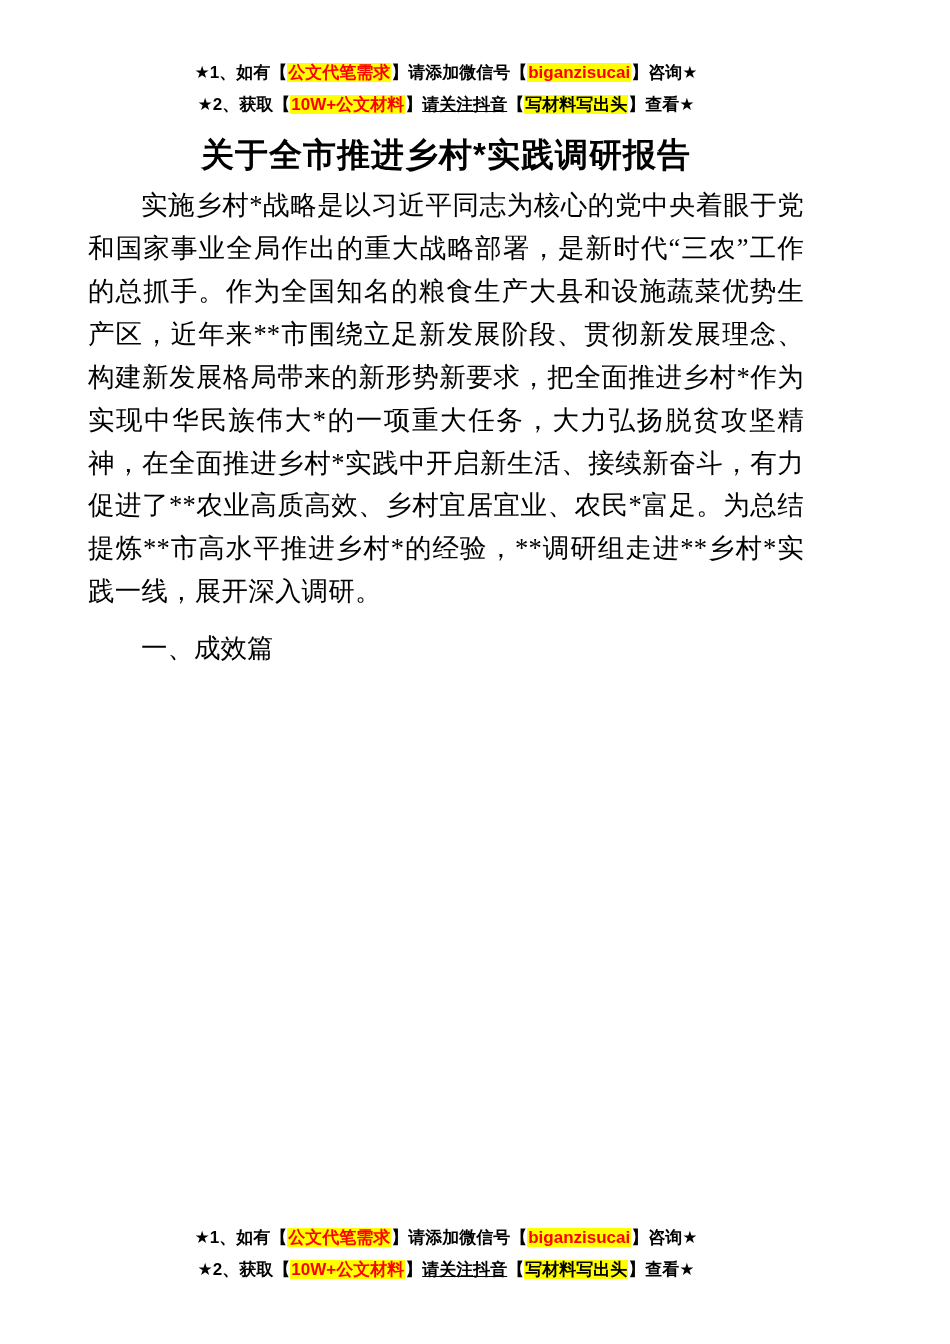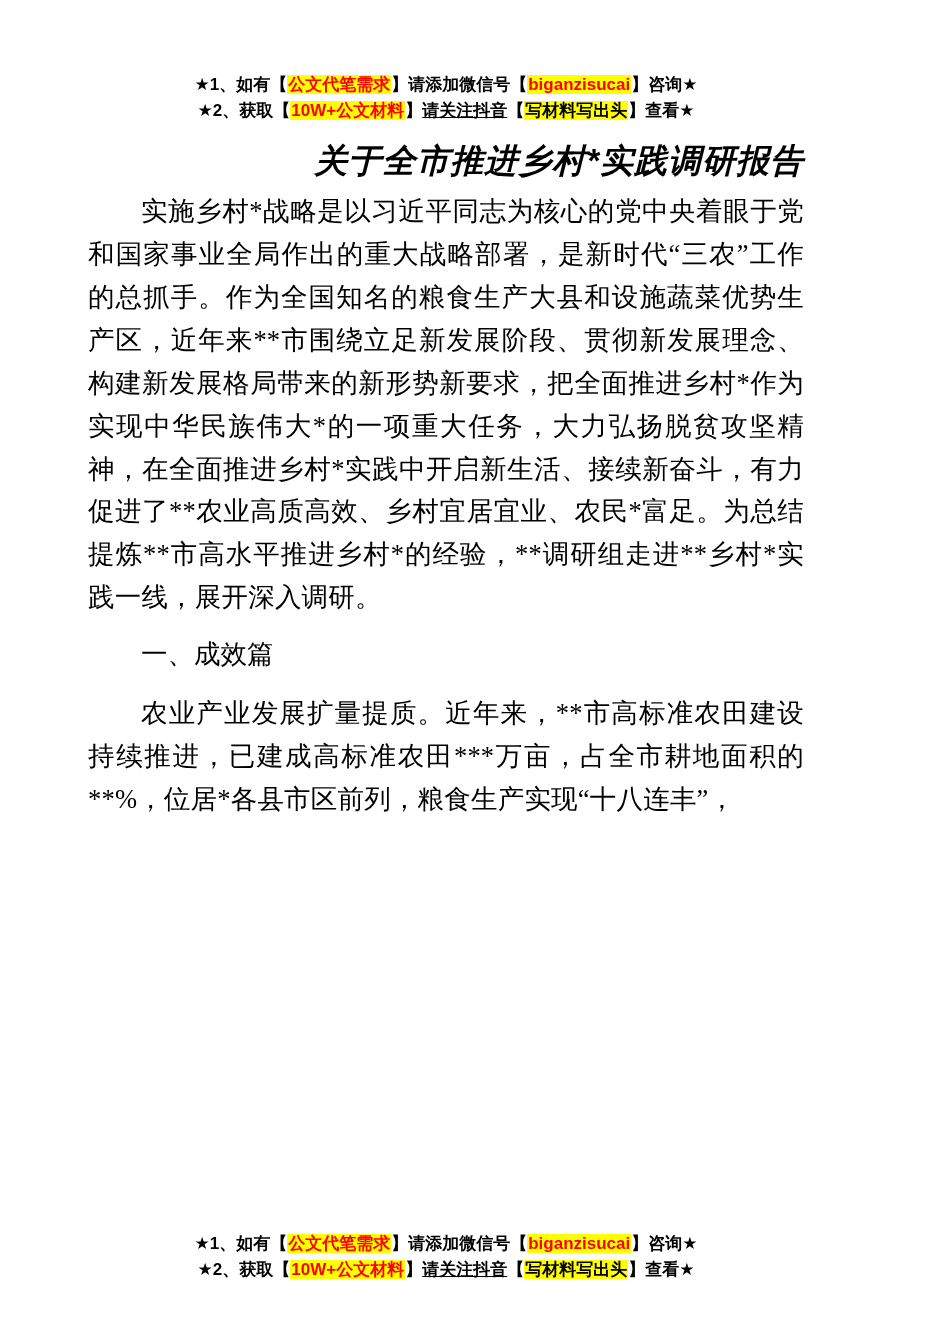--- a/index.html
+++ b/index.html
@@ -12,21 +12,21 @@
     height: 1344px;
     font-family: "Liberation Serif", "DejaVu Serif", serif;
     color: #000000;
     position: relative;
     overflow: hidden;
   }
   .page {
     width: 892px;
     height: 1344px;
     box-sizing: border-box;
-    padding: 16px 88px;
+    padding: 4px 88px;
     position: relative;
   }
 
   
   .promo {
     text-align: center;
     font-family: "Liberation Sans", "DejaVu Sans", sans-serif;
     font-weight: bold;
     line-height: 1.5;
     white-space: nowrap;
@@ -35,44 +35,43 @@
   .promo-bottom {
     position: absolute;
     left: 0;
     right: 0;
     bottom: 62px;
   }
   .promo-line {
     font-size: 17px;
     letter-spacing: 0px;
   }
-  .promo-line + .promo-line { }
+  .promo-line + .promo-line { margin-top: 6px; }
   .star { color: #000; }
   .hl-yellow {
     background: #ffff00;
     color: #ff0000;
     padding: 0 1px;
   }
   .hl-yellow-dark {
     background: #ffff00;
     color: #000000;
     padding: 0 1px;
   }
   .plain { color: #000; }
   .u { text-decoration: underline; }
 
   
   .doc-title {
-    text-align: right;
+    text-align: center;
     font-size: 33px;
     font-weight: bold;
     font-family: "Liberation Sans", "DejaVu Sans", sans-serif;
     margin: 16px 0 6px 0;
     letter-spacing: 1px;
-    font-style: italic;
   }
 
   
   .para {
     font-size: 26.5px;
     line-height: 1.62;
     text-align: justify;
     text-justify: inter-ideograph;
     text-indent: 2em;
     margin: 10px 0 0 0;
@@ -106,21 +105,20 @@
     </div>
   </div>
 
   <h1 class="doc-title">关于全市推进乡村*实践调研报告</h1>
 
   <p class="para first">实施乡村*战略是以习近平同志为核心的党中央着眼于党和国家事业全局作出的重大战略部署，是新时代“三农”工作的总抓手。作为全国知名的粮食生产大县和设施蔬菜优势生产区，近年来**市围绕立足新发展阶段、贯彻新发展理念、构建新发展格局带来的新形势新要求，把全面推进乡村*作为实现中华民族伟大*的一项重大任务，大力弘扬脱贫攻坚精神，在全面推进乡村*实践中开启新生活、接续新奋斗，有力促进了**农业高质高效、乡村宜居宜业、农民*富足。为总结提炼**市高水平推进乡村*的经验，**调研组走进**乡村*实践一线，展开深入调研。</p>
 
   <p class="heading">一、成效篇</p>
 
 
-  <p class="para">农业产业发展扩量提质。近年来，**市高标准农田建设持续推进，已建成高标准农田***万亩，占全市耕地面积的**%，位居*各县市区前列，粮食生产实现“十八连丰”，</p>
 
   <div class="promo promo-bottom">
     <div class="promo-line">
       <span class="star">★</span><span class="plain">1、如有</span><span class="plain">【</span><span class="hl-yellow">公文代笔需求</span><span class="plain">】</span><span class="plain">请添加微信号</span><span class="plain">【</span><span class="hl-yellow">biganzisucai</span><span class="plain">】</span><span class="plain">咨询</span><span class="star">★</span>
     </div>
     <div class="promo-line">
       <span class="star">★</span><span class="plain">2、获取</span><span class="plain">【</span><span class="hl-yellow">10W+公文材料</span><span class="plain">】</span><span class="plain u">请关注抖音</span><span class="plain">【</span><span class="hl-yellow-dark">写材料写出头</span><span class="plain">】</span><span class="plain">查看</span><span class="star">★</span>
     </div>
   </div>
 

